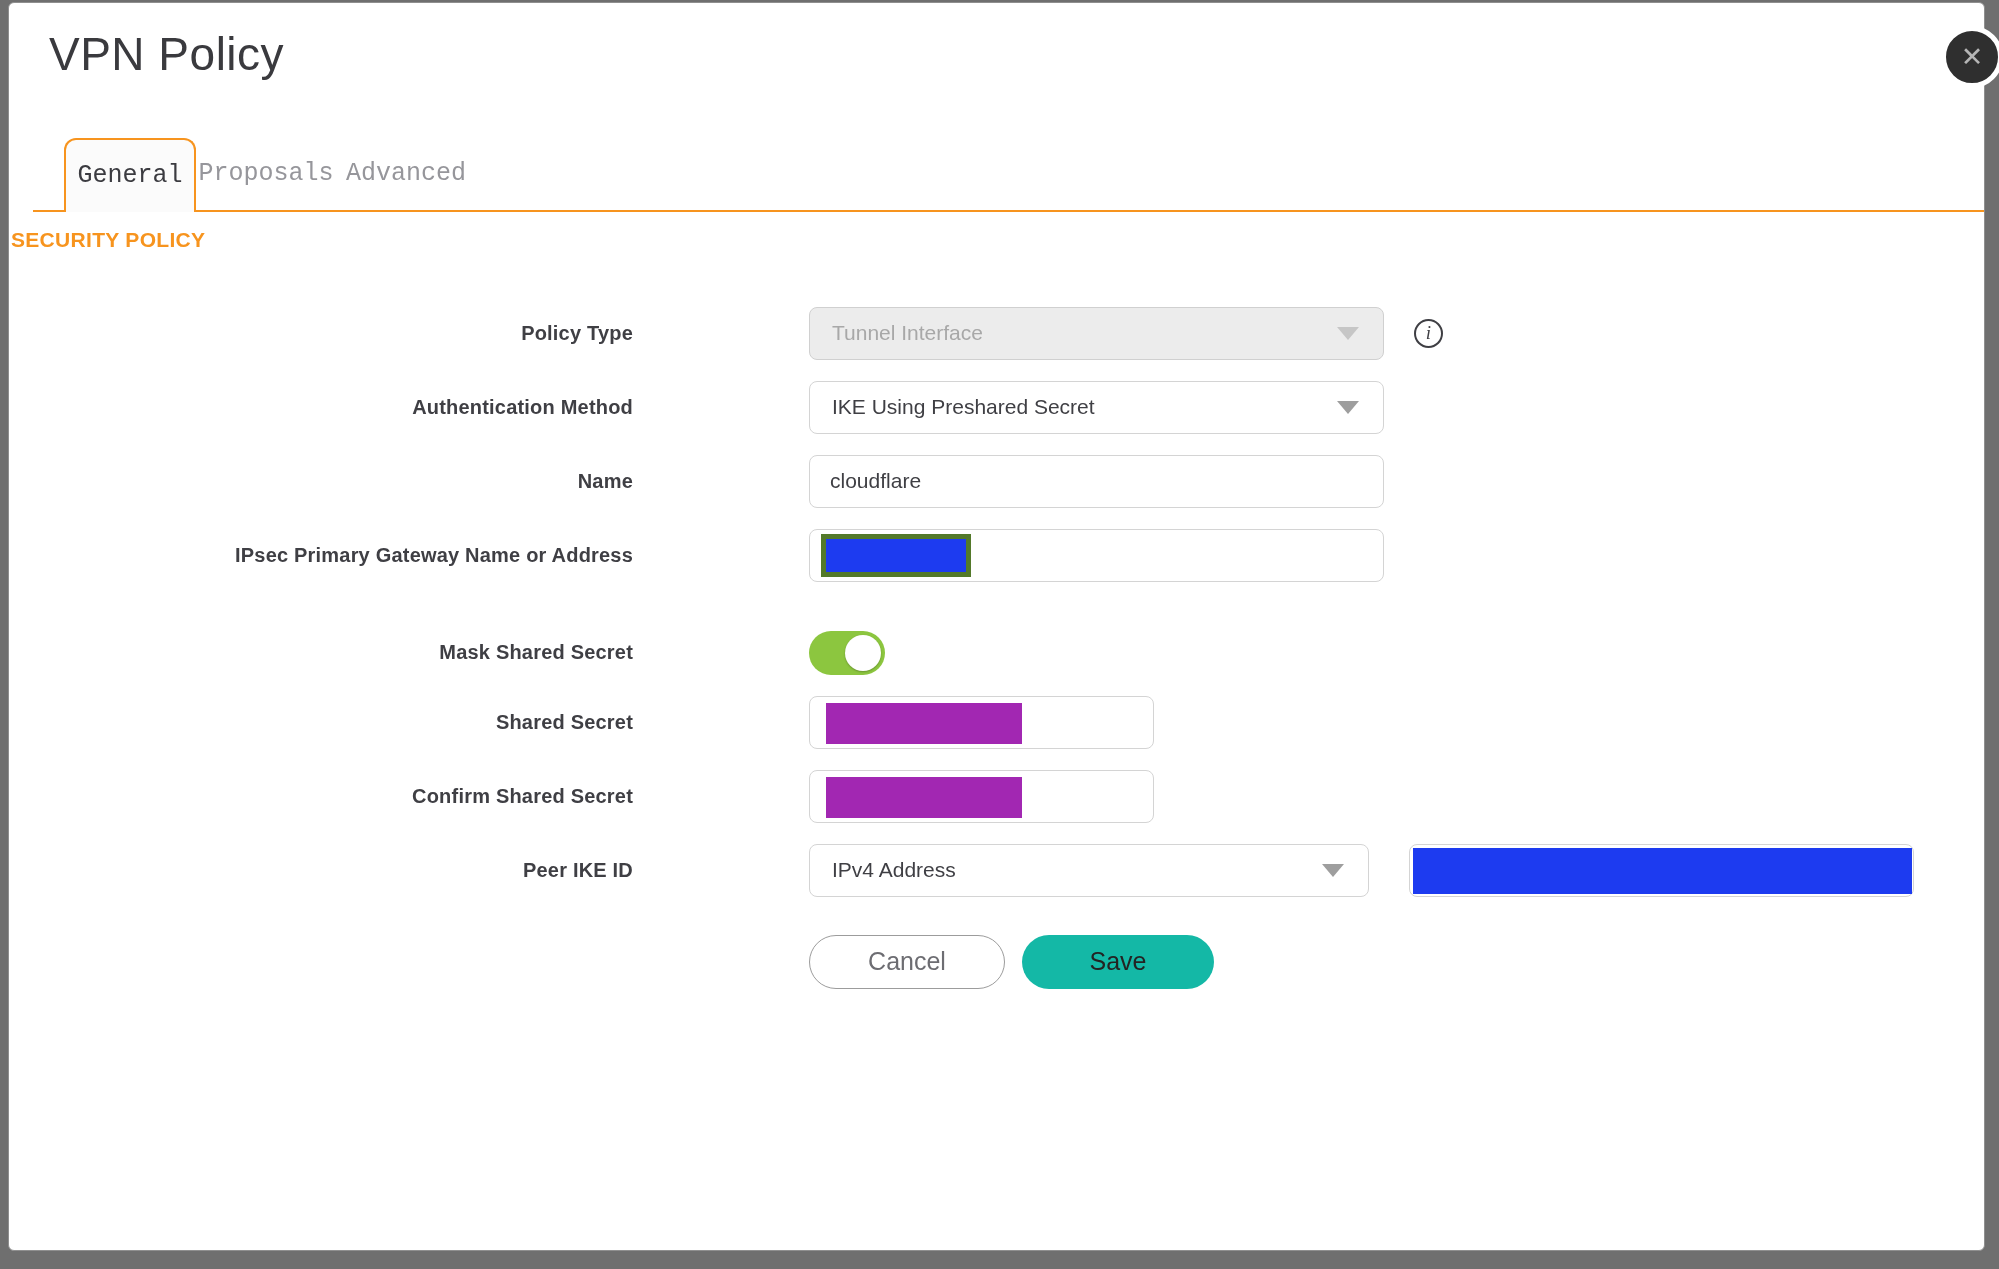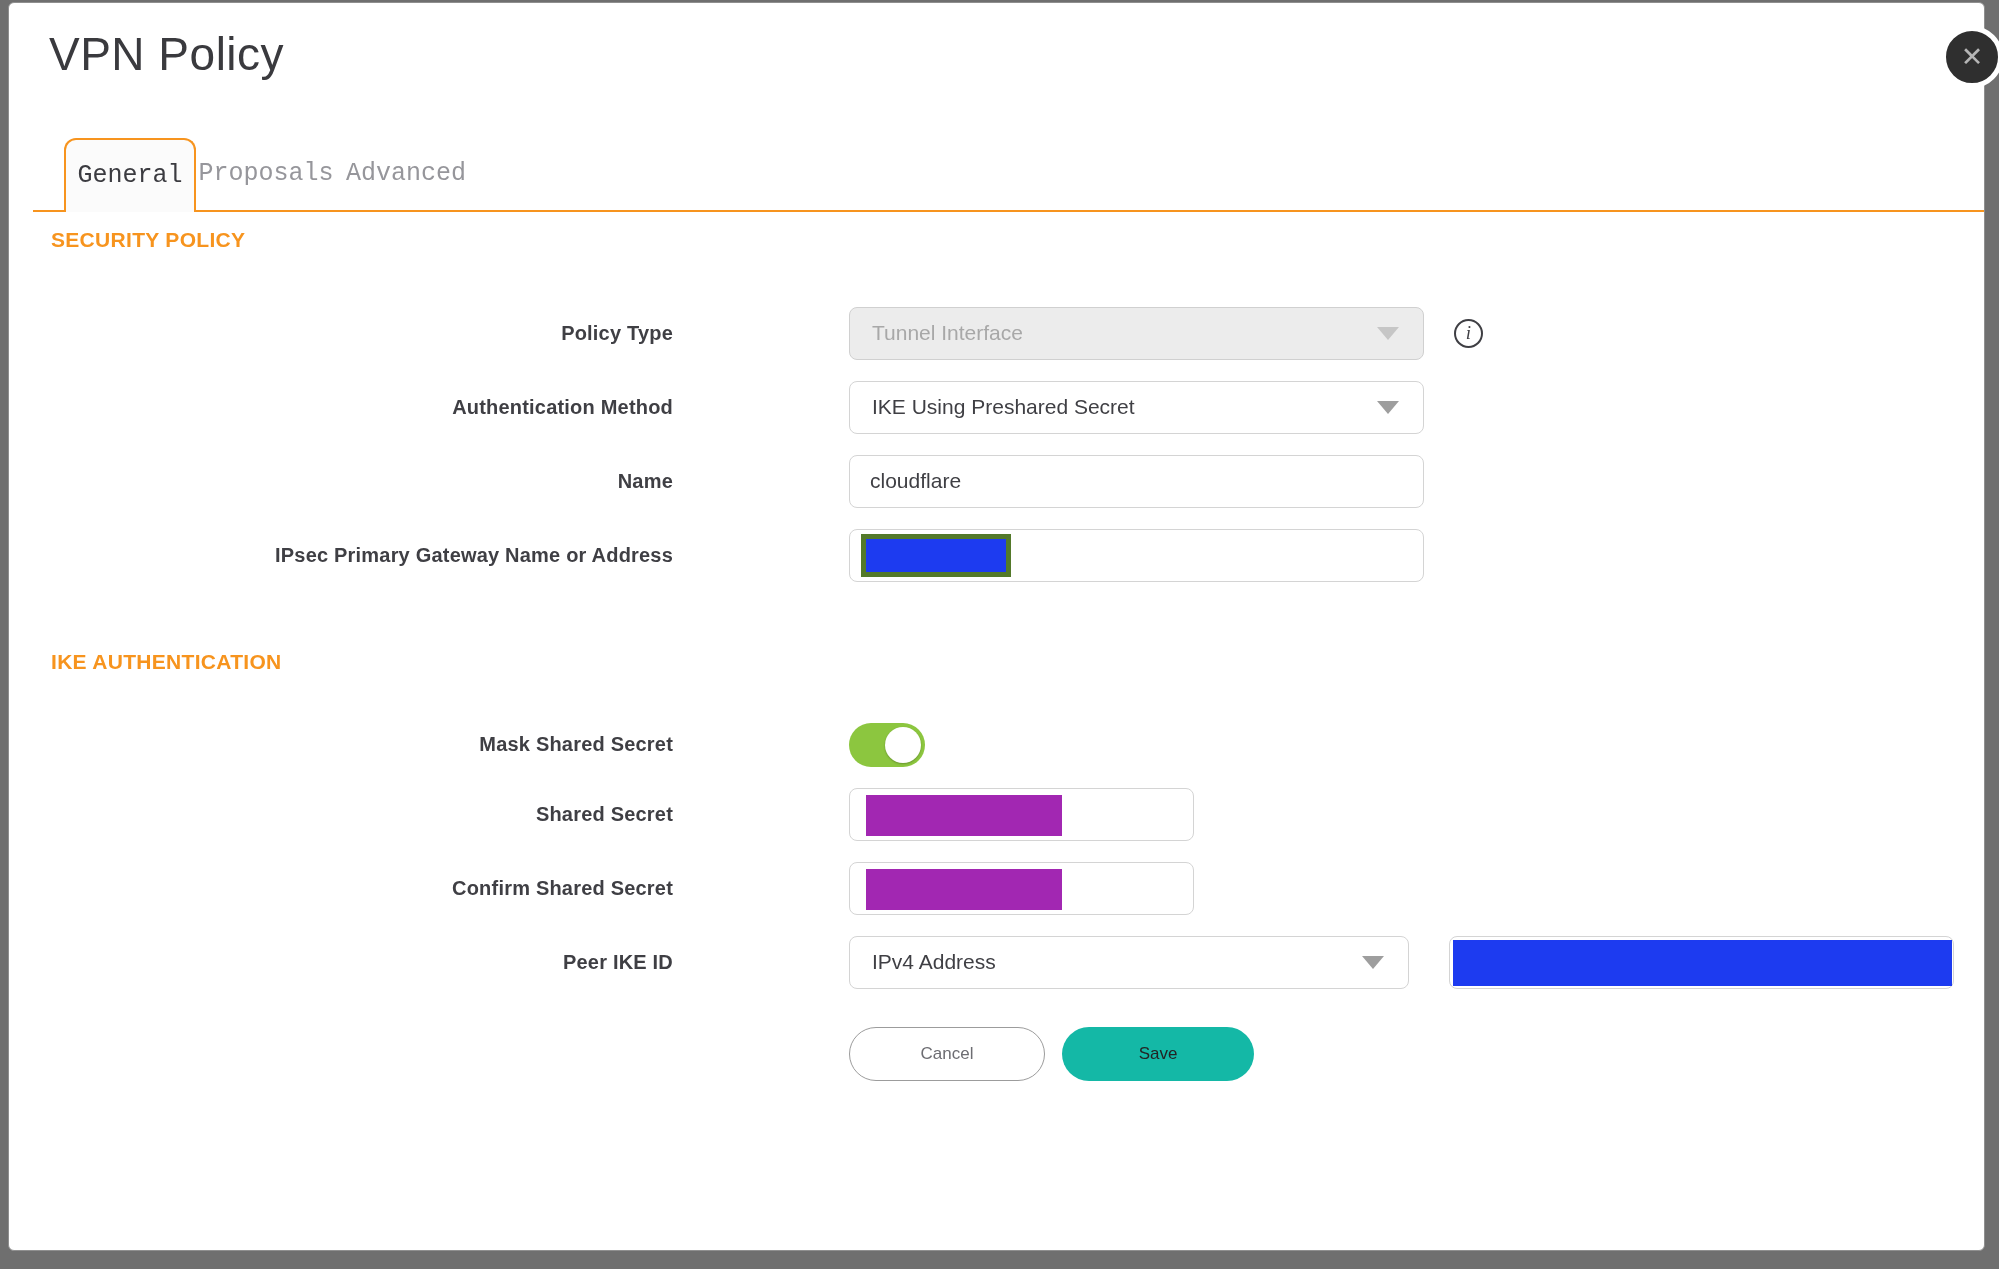--- a/index.html
+++ b/index.html
@@ -36,21 +36,21 @@
   .tab{
     width:140px;display:flex;align-items:center;justify-content:center;
     font-size:25px;color:#96969b;cursor:pointer;box-sizing:border-box;font-family:Liberation Mono, monospace;
   }
   .tab.active{
     width:132px;margin-bottom:-2px;z-index:2;
     border:2px solid #f7941e;border-bottom:none;
     border-radius:12px 12px 0 0;background:#fbfbfb;color:#3b3b40;
   }
   
-  .content{padding-left:40px;}
+  .content{}
   .sec-heading{
     margin:16px 0 0 2px;font-size:21px;font-weight:bold;
     color:#f7941e;letter-spacing:.3px;
   }
   .sec-heading.ike{margin-top:68px;}
   .form{margin-top:55px;}
   .form.ike-form{margin-top:49px;}
   .row{display:flex;align-items:center;margin-bottom:21px;}
   .lbl{
     width:624px;text-align:right;font-size:20px;font-weight:bold;
@@ -95,21 +95,21 @@
   .toggle{
     width:76px;height:44px;border-radius:22px;position:relative;cursor:pointer;
   }
   .toggle .knob{
     position:absolute;right:4px;top:4px;width:36px;height:36px;border-radius:50%;
     background:#ffffff;box-shadow:0 1px 2px rgba(0,0,0,.25);
   }
   
   .actions{display:flex;align-items:center;margin:38px 0 0 800px;}
   .btn{
-    height:54px;border-radius:27px;font-size:17px;cursor:pointer;
+    height:54px;border-radius:27px;font-size:25px;cursor:pointer;
     font-family:"Liberation Sans",sans-serif;display:flex;align-items:center;
     justify-content:center;box-sizing:border-box;
   }
   .btn.cancel{
     width:196px;background:#ffffff;border:1.5px solid #9c9c9c;color:#6d6d72;
   }
   .btn.save{
     width:192px;margin-left:17px;border:none;color:#232323;
   }
 </style>
@@ -164,21 +164,20 @@
         <div class="lbl">IPsec Primary Gateway Name or Address</div>
         <div class="ctrl">
           <div class="input box">
             <div class="redact gateway" style="background-color: rgb(29, 59, 240);"></div>
           </div>
         </div>
       </div>
 
     </div>
 
-    <div class="sec-heading ike">IKE AUTHENTICATION</div>
 
     <div class="form ike-form">
 
       <div class="row">
         <div class="lbl">Mask Shared Secret</div>
         <div class="ctrl">
           <div class="toggle" role="switch" aria-checked="true" style="background-color: rgb(140, 198, 63);">
             <div class="knob"></div>
           </div>
         </div>

